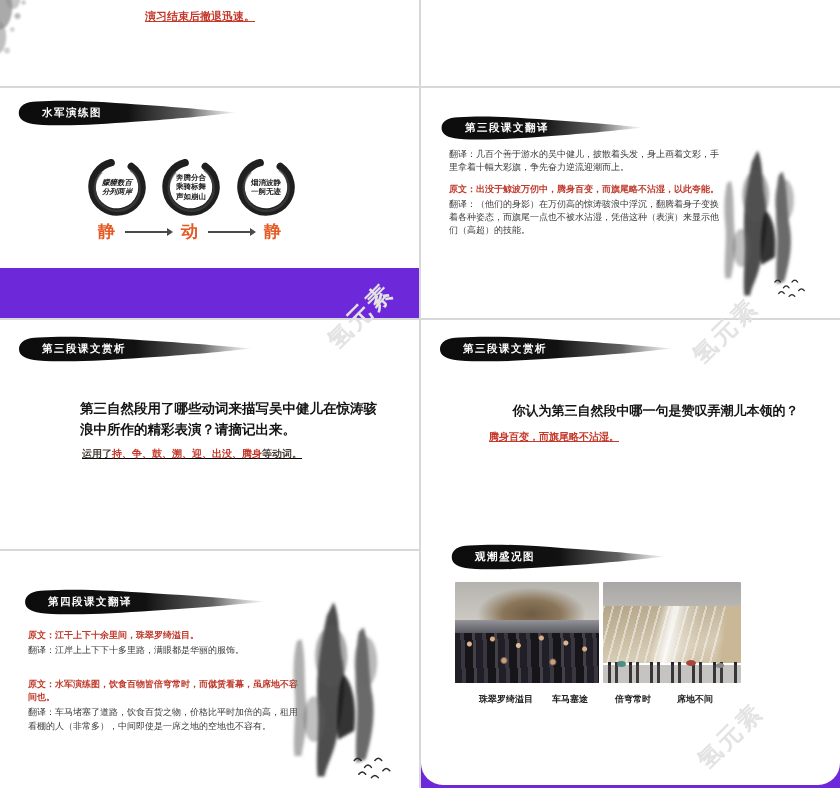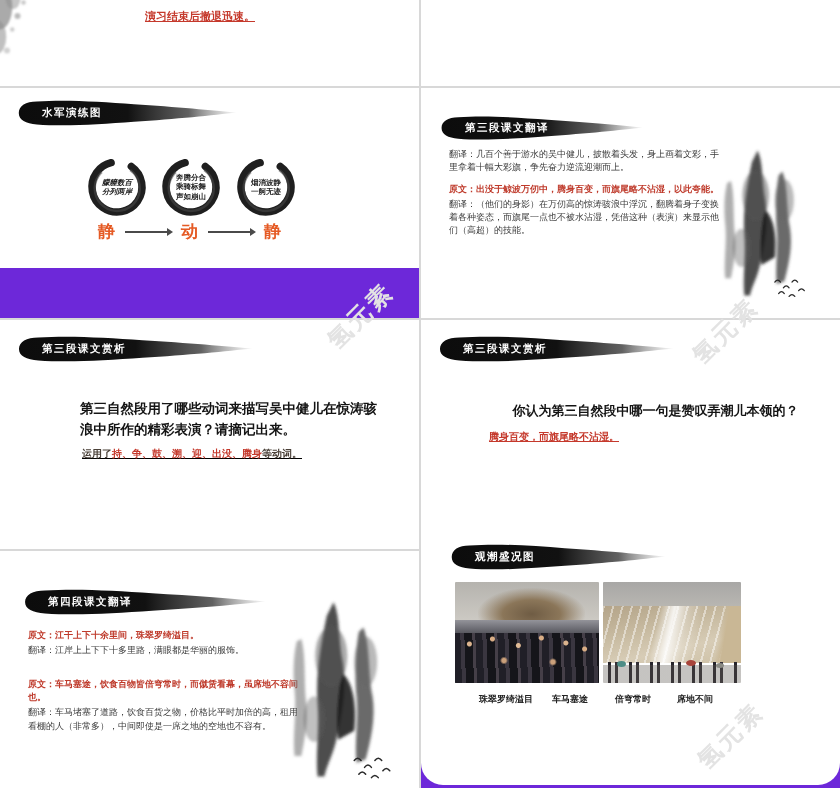--- a/index.html
+++ b/index.html
@@ -244,21 +244,21 @@
   <div class="cell" style="left:0;top:551px;width:419px;height:237px;">
     <div class="brush" style="left:22px;top:36px;width:245px;height:30px;">
       <svg viewBox="0 0 320 34" preserveAspectRatio="none">
           <use href="#brushpath" fill="url(#inkg)"></use>
         </svg>
       <span class="brush-label">第四段课文翻译</span>
     </div>
     <div class="txtblock" style="left:28px;top:78px;width:276px;line-height:13.8px;">
       <p class="src">原文：江干上下十余里间，珠翠罗绮溢目。</p>
       <p class="trn" style="margin-bottom:20px;">翻译：江岸上上下下十多里路，满眼都是华丽的服饰。</p>
-      <p class="src">原文：车马塞途，饮食百物皆倍穹常时，而僦赁看幕，虽席地不容间也。</p>
+      <p class="src">原文：水军演练图，饮食百物皆倍穹常时，而僦赁看幕，虽席地不容间也。</p>
       <p class="trn">翻译：车马堵塞了道路，饮食百货之物，价格比平时加倍的高，租用看棚的人（非常多），中间即使是一席之地的空地也不容有。</p>
     </div>
     <div class="mountain" style="left:272px;top:42px;width:130px;height:195px;">
       <svg width="130" height="195" viewBox="0 0 110 170">
           <use href="#mountain-sym"></use>
         </svg>
     </div>
   </div>
 
   <div class="cell" style="left:421px;top:526px;width:419px;height:259px;border-radius:22px;">

